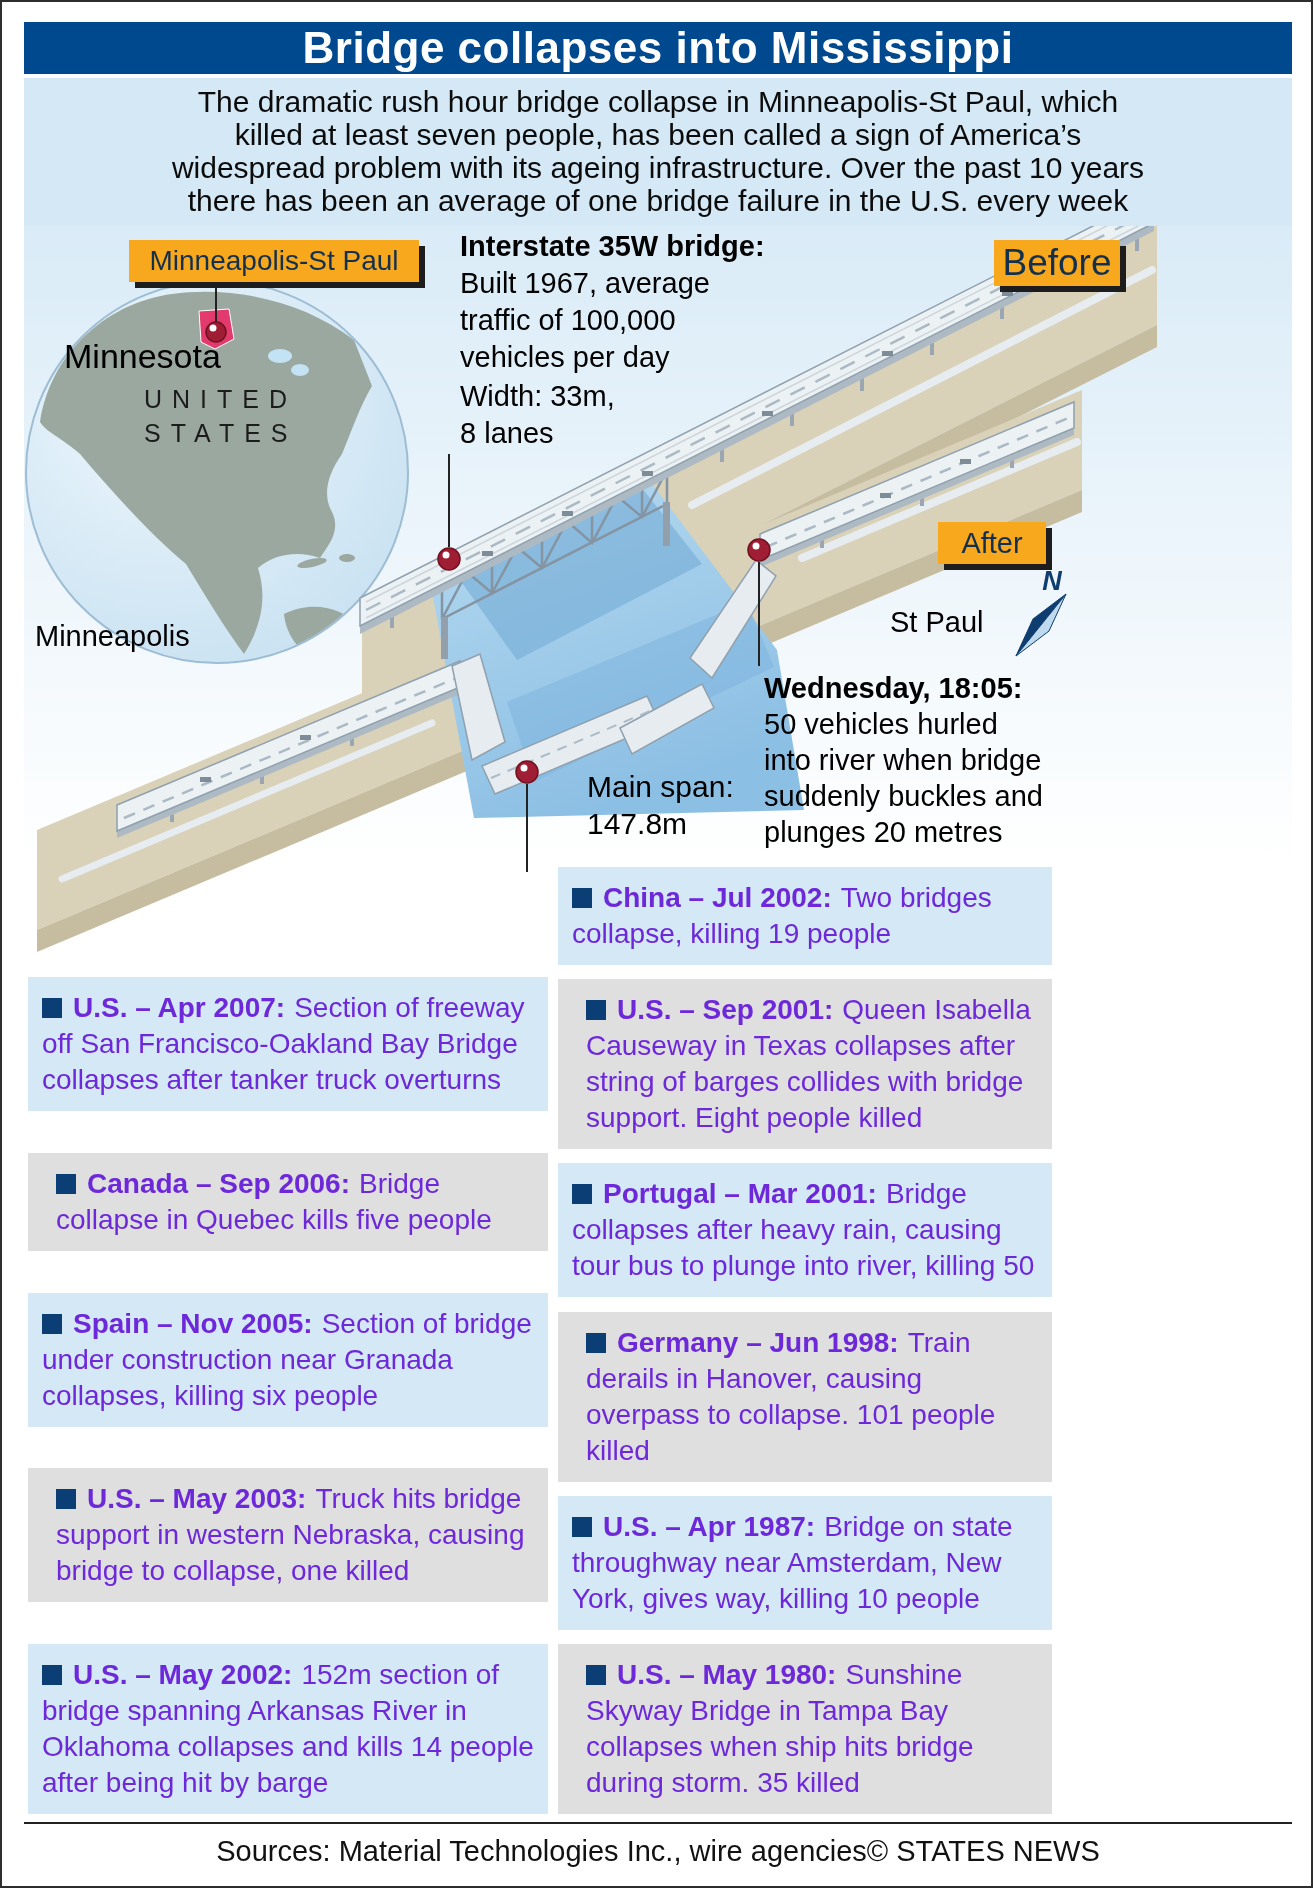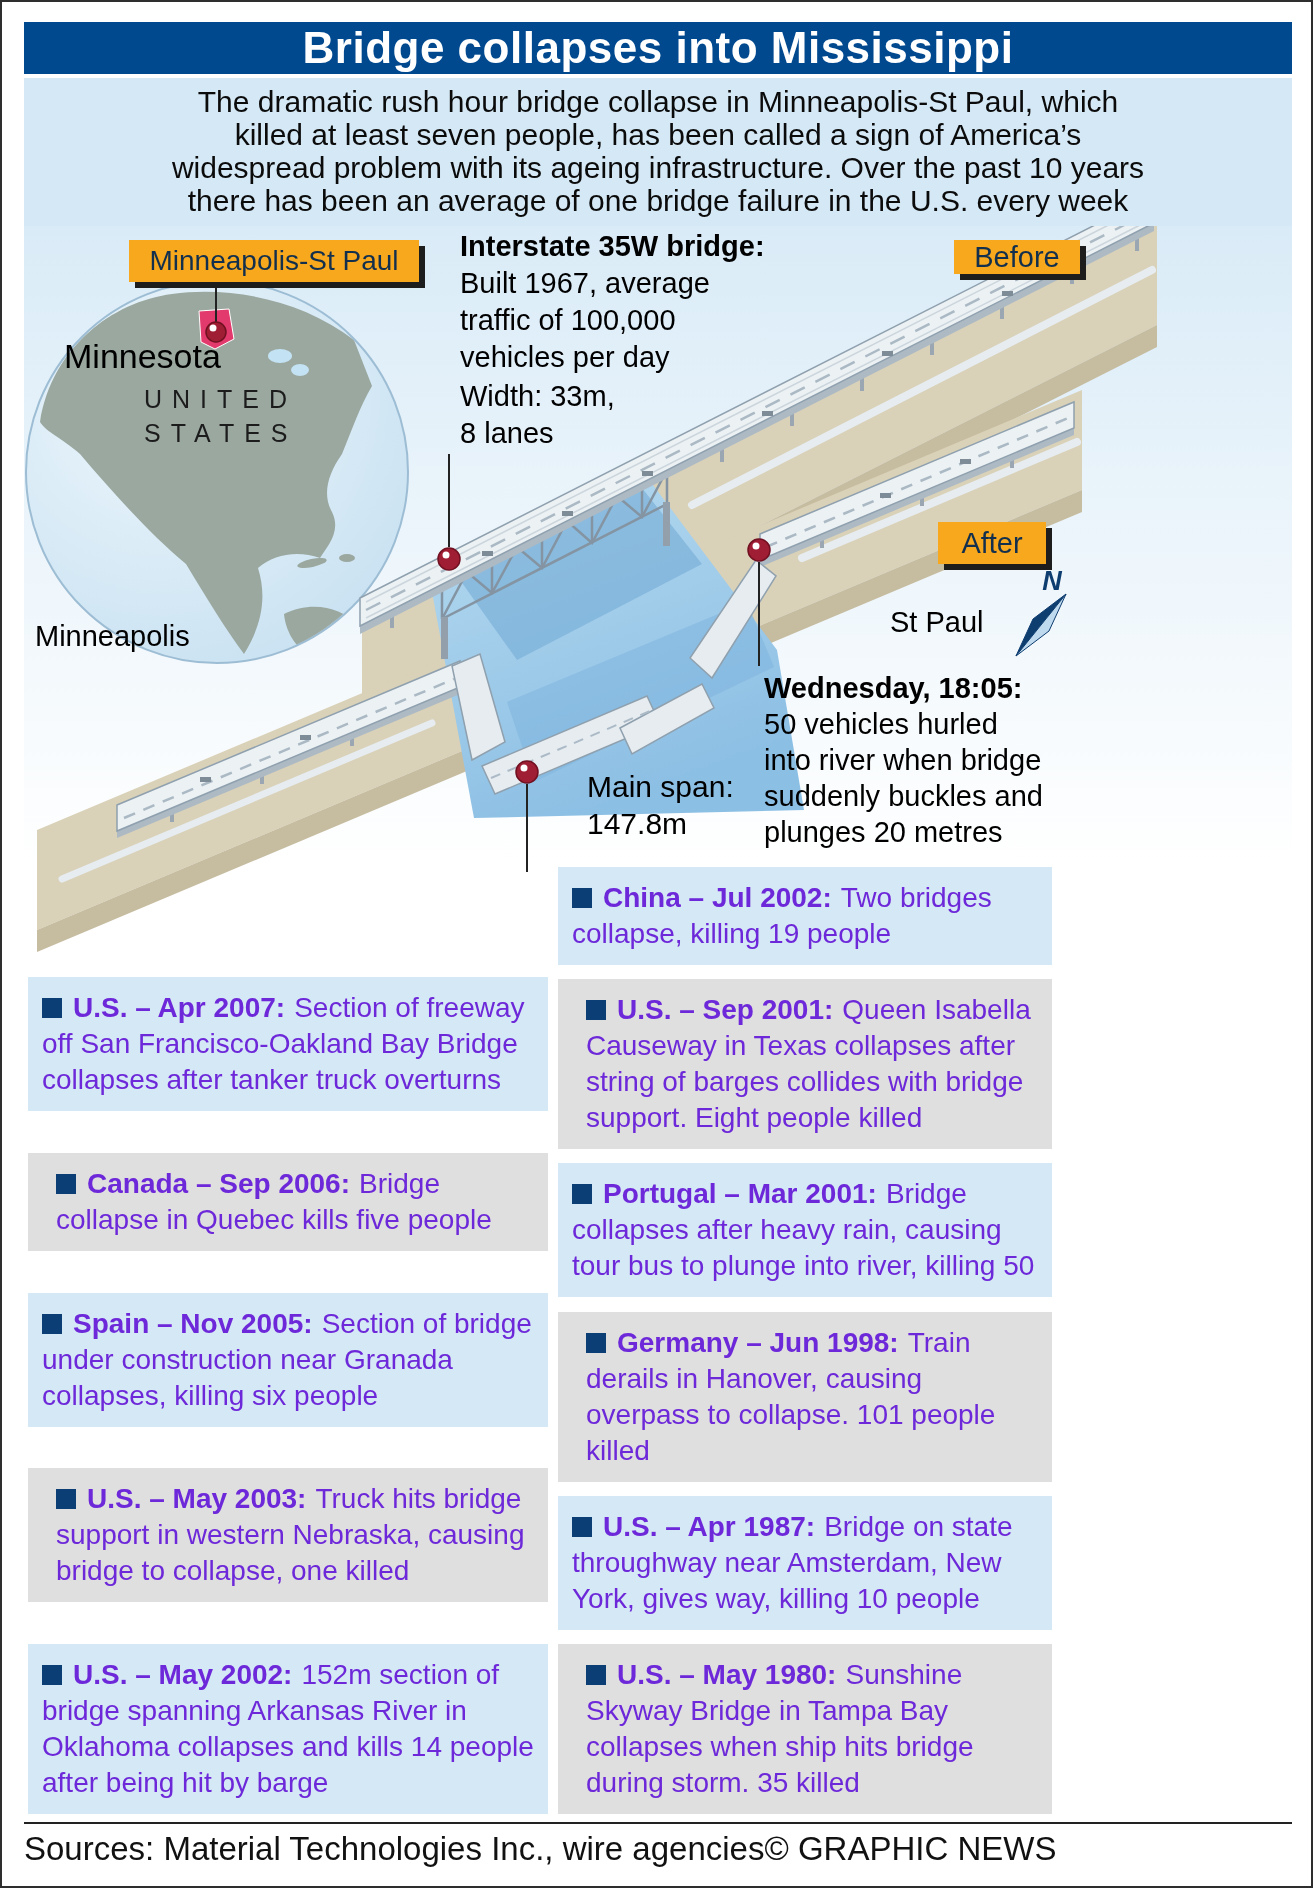--- a/index.html
+++ b/index.html
@@ -27,21 +27,21 @@
   
   #scene{left:0; top:0; width:1313px; height:1888px; z-index:1;}
 
   
   .badge{
     background:#F8A81D; color:#12304E; font-weight:normal;
     display:flex; align-items:center; justify-content:center;
     box-shadow:6px 6px 0 0 #1d1d1d; z-index:5;
   }
   #badge-mpls{left:127px; top:238px; width:290px; height:42px; font-size:28px;}
-  #badge-before{left:952px; top:238px; width:126px; height:34px; font-size:29px;}
+  #badge-before{left:992px; top:238px; width:126px; height:46px; font-size:37px;}
   #badge-after{left:936px; top:520px; width:108px; height:42px; font-size:29px;}
 
   
   .lbl{z-index:3; font-size:29px; line-height:36px; color:#000;}
   .lbl .title{font-weight:bold;}
   #interstate-block{left:458px; top:226px; line-height:37px;}
   #width-block{left:458px; top:376px; line-height:37px;}
   #minnesota-label{left:62px; top:336px; font-size:34px;}
   #united-states{left:142px; top:380px; font-size:25px; line-height:34px; letter-spacing:10px; color:#1c1c1c;}
   #minneapolis-label{left:33px; top:616px;}
@@ -62,22 +62,22 @@
   .tl-item.gray{background:#DFDFDF;padding-left:28px;}
   .bullet{
     display:inline-block; width:20px; height:20px; background:#0B3E74;
     margin-right:11px; transform:translateY(1px);
   }
   .tl-prefix{margin-right:9px;}
 
   
   #footer{
     left:22px; top:1820px; width:1268px; height:46px; border-top:2px solid #222;
-    display:flex; justify-content:flex-start; align-items:flex-end;
-    font-size:33px; color:#111; padding-top:4px; box-sizing:border-box; z-index:4;
+    display:flex; justify-content:center; align-items:flex-end;
+    font-size:29px; color:#111; padding-top:4px; box-sizing:border-box; z-index:4;
   }
 </style>
 </head>
 <body>
 
 <div id="page">
 
   <svg id="scene" class="abs" viewBox="0 0 1313 1888" xmlns="http://www.w3.org/2000/svg">
     <defs>
       <linearGradient id="bgGrad" x1="0" y1="0" x2="0" y2="1">
@@ -306,16 +306,16 @@
       <div class="tl-item blue">
         <span class="bullet"></span><b class="tl-prefix">U.S. – Apr 1987:</b><span class="tl-text">Bridge on state throughway near Amsterdam, New York, gives way, killing 10 people</span>
       </div>
       <div class="tl-item gray">
         <span class="bullet"></span><b class="tl-prefix">U.S. – May 1980:</b><span class="tl-text">Sunshine Skyway Bridge in Tampa Bay collapses when ship hits bridge during storm. 35 killed</span>
       </div>
     </div>
 
   <div id="footer" class="abs">
     <span>Sources: Material Technologies Inc., wire agencies</span>
-    <span>© GRAPHIC NEWS</span>
+    <span>© STATES NEWS</span>
   </div>
 
 </div>
 
 </body></html>

